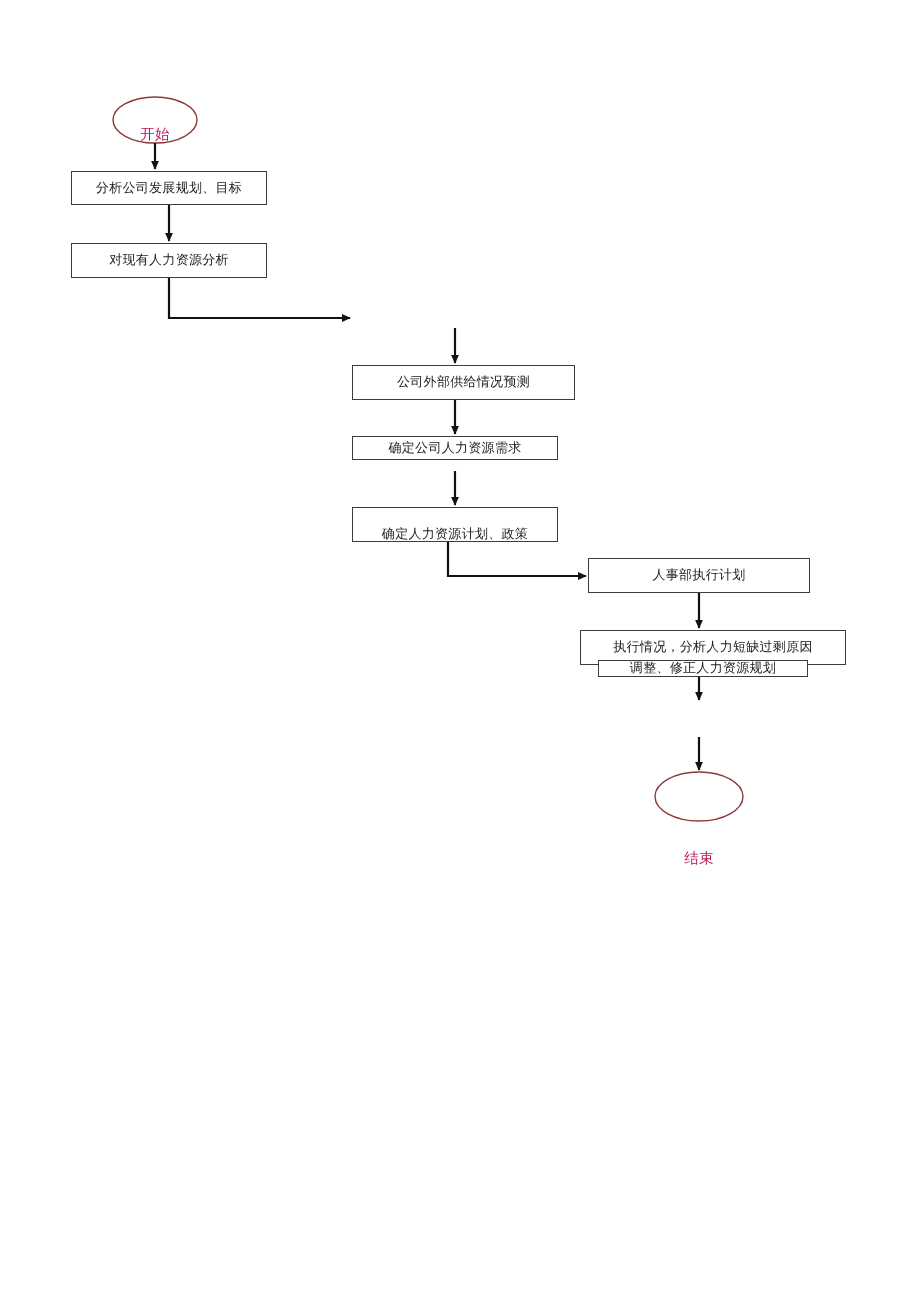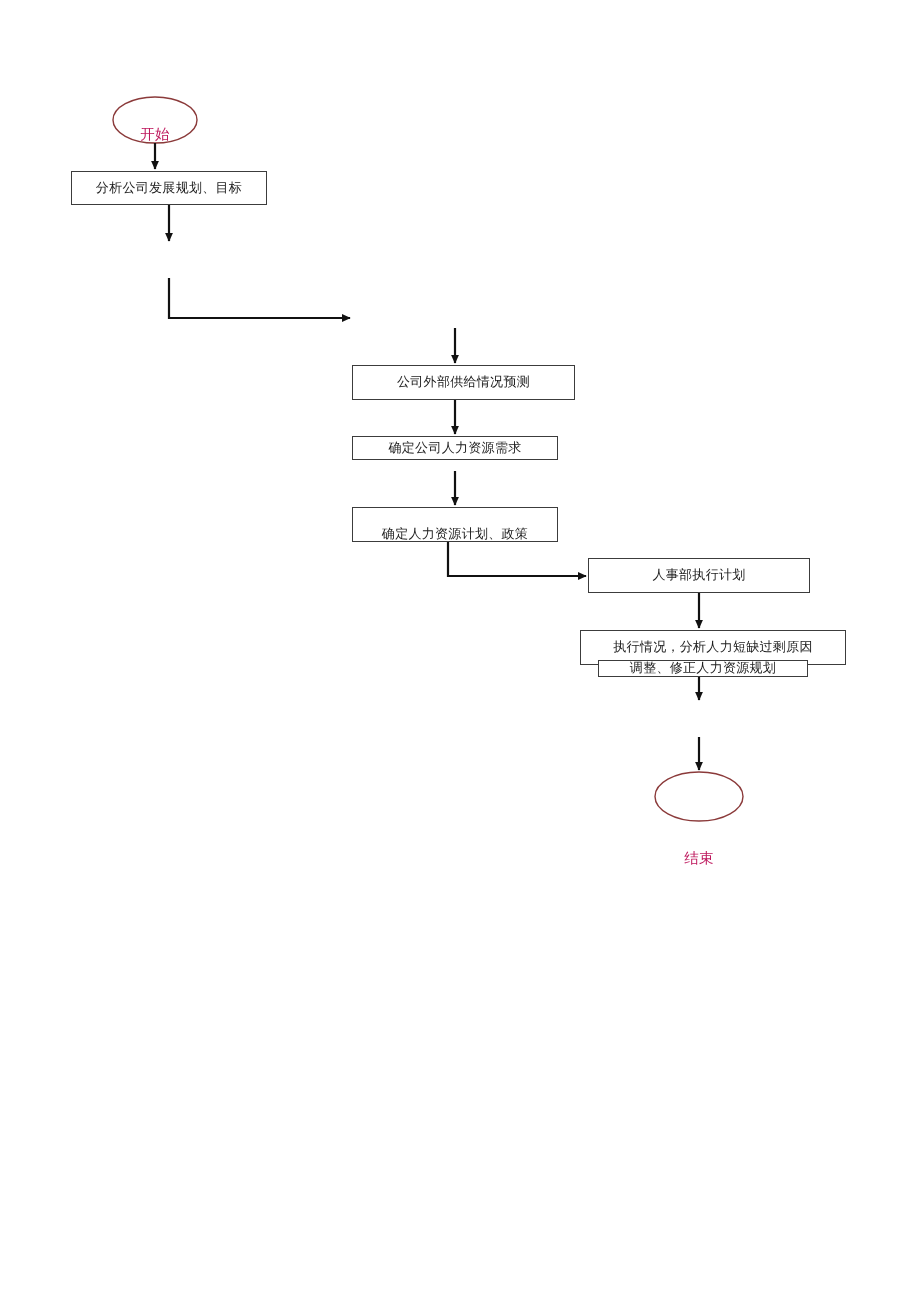--- a/index.html
+++ b/index.html
@@ -91,20 +91,23 @@
   </svg>
 
   <div class="node term term-label" style="left:113px; top:97px; width:84px; height:46px;">
     <span>开始</span>
   </div>
 
   <div class="node proc" style="left:71px; top:171px; width:196px; height:34px;">
     <span>分析公司发展规划、目标</span>
   </div>
 
+  <div class="node proc" style="left:71px; top:243px; width:196px; height:35px;">
+    <span>对现有人力资源分析</span>
+  </div>
 
 
   <div class="node proc" style="left:352px; top:365px; width:223px; height:35px;">
     <span>公司外部供给情况预测</span>
   </div>
 
   <div class="node proc" style="left:352px; top:436px; width:206px; height:24px;">
     <span>确定公司人力资源需求</span>
   </div>
 

